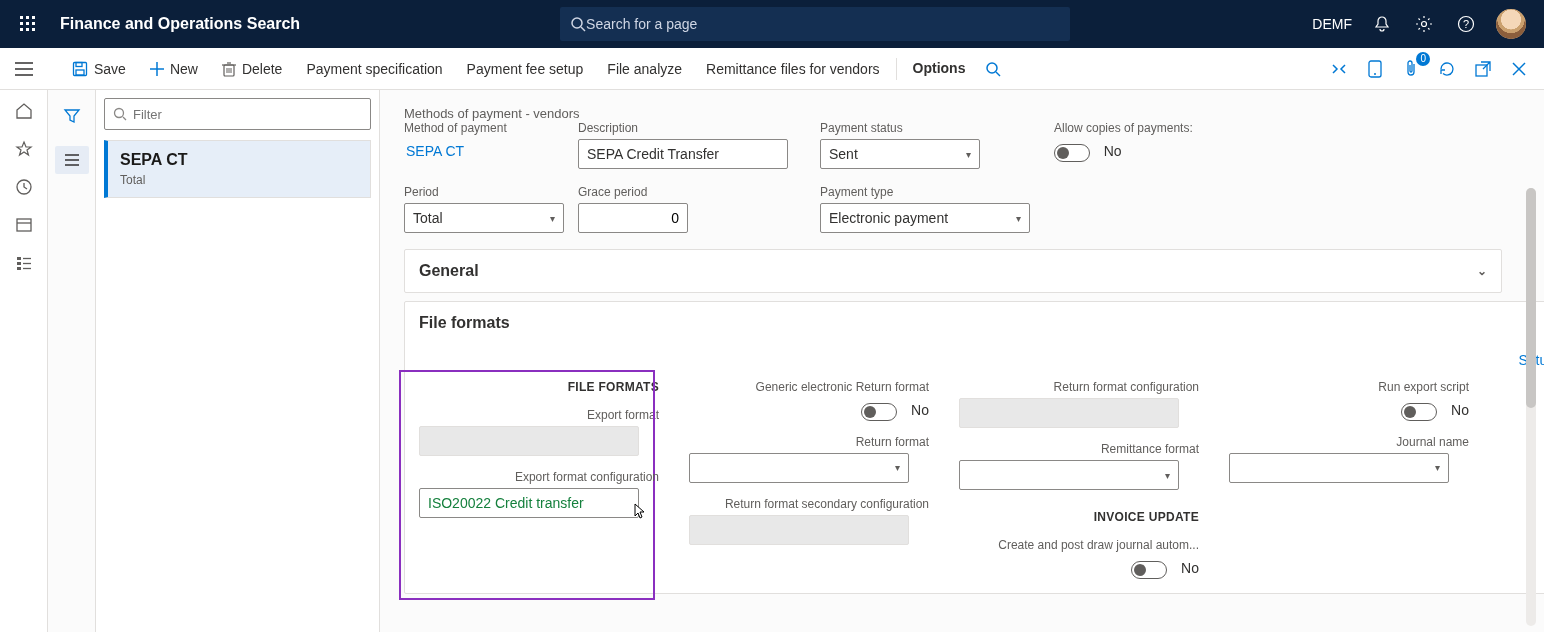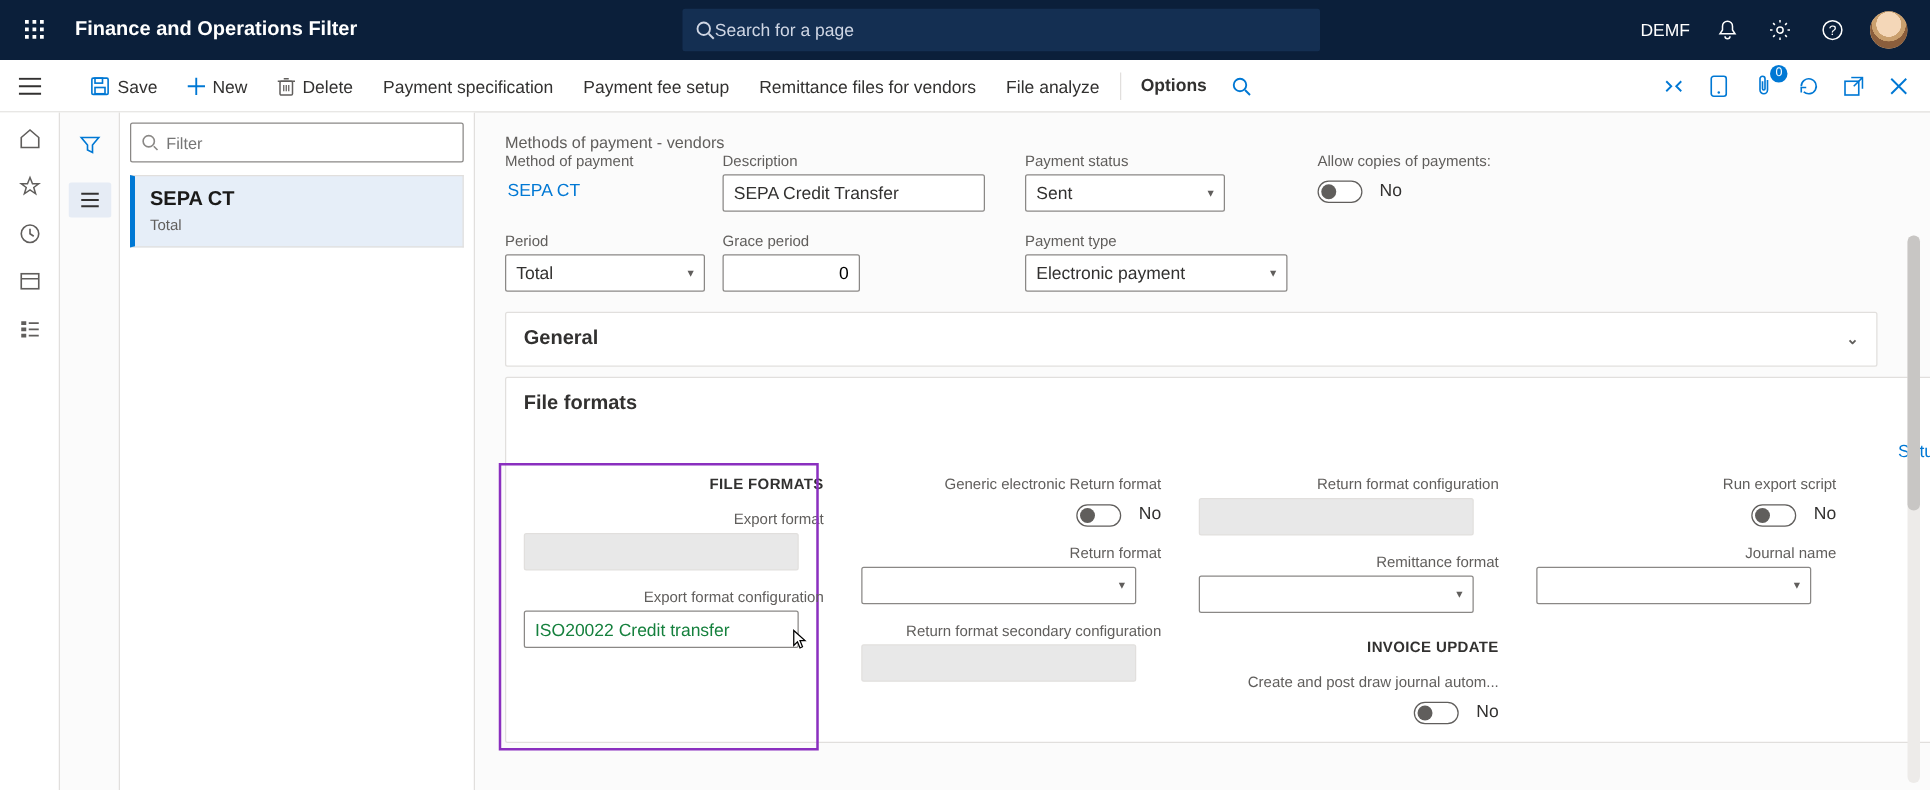--- a/index.html
+++ b/index.html
@@ -88,21 +88,21 @@
           <rect x="12" y="0" width="3" height="3"></rect>
           <rect x="0" y="6" width="3" height="3"></rect>
           <rect x="6" y="6" width="3" height="3"></rect>
           <rect x="12" y="6" width="3" height="3"></rect>
           <rect x="0" y="12" width="3" height="3"></rect>
           <rect x="6" y="12" width="3" height="3"></rect>
           <rect x="12" y="12" width="3" height="3"></rect>
         </g>
       </svg>
   </div>
-  <div class="app-title">Finance and Operations Filter</div>
+  <div class="app-title">Finance and Operations Search</div>
   <div class="search-box">
     <span>
         <svg width="16" height="16" viewBox="0 0 16 16">
           <circle cx="7" cy="7" r="5" stroke="#cfd6e4" stroke-width="1.5" fill="none"></circle>
           <line x1="11" y1="11" x2="15" y2="15" stroke="#cfd6e4" stroke-width="1.5"></line>
         </svg>
       </span>
     <input placeholder="Search for a page" style="">
   </div>
   <div class="header-right">
@@ -171,24 +171,24 @@
       </span>
     <span>Delete</span>
   </div>
   <div class="action-item">
       <span>Payment specification</span>
     </div>
   <div class="action-item">
       <span>Payment fee setup</span>
     </div>
   <div class="action-item">
+      <span>File analyze</span>
+    </div>
+  <div class="action-item">
       <span>Remittance files for vendors</span>
-    </div>
-  <div class="action-item">
-      <span>File analyze</span>
     </div>
   <div style="width:1px;height:22px;background:#e1dfdd;margin:0 4px;"></div>
   <div class="action-item sel">
       <span>Options</span>
     </div>
   <div class="action-item" style="padding:0 8px;">
     <span>
         <svg width="16" height="16" viewBox="0 0 16 16">
           <circle cx="7" cy="7" r="5" stroke="#0078d4" stroke-width="1.5" fill="none"></circle>
           <line x1="11" y1="11" x2="15" y2="15" stroke="#0078d4" stroke-width="1.5"></line>

